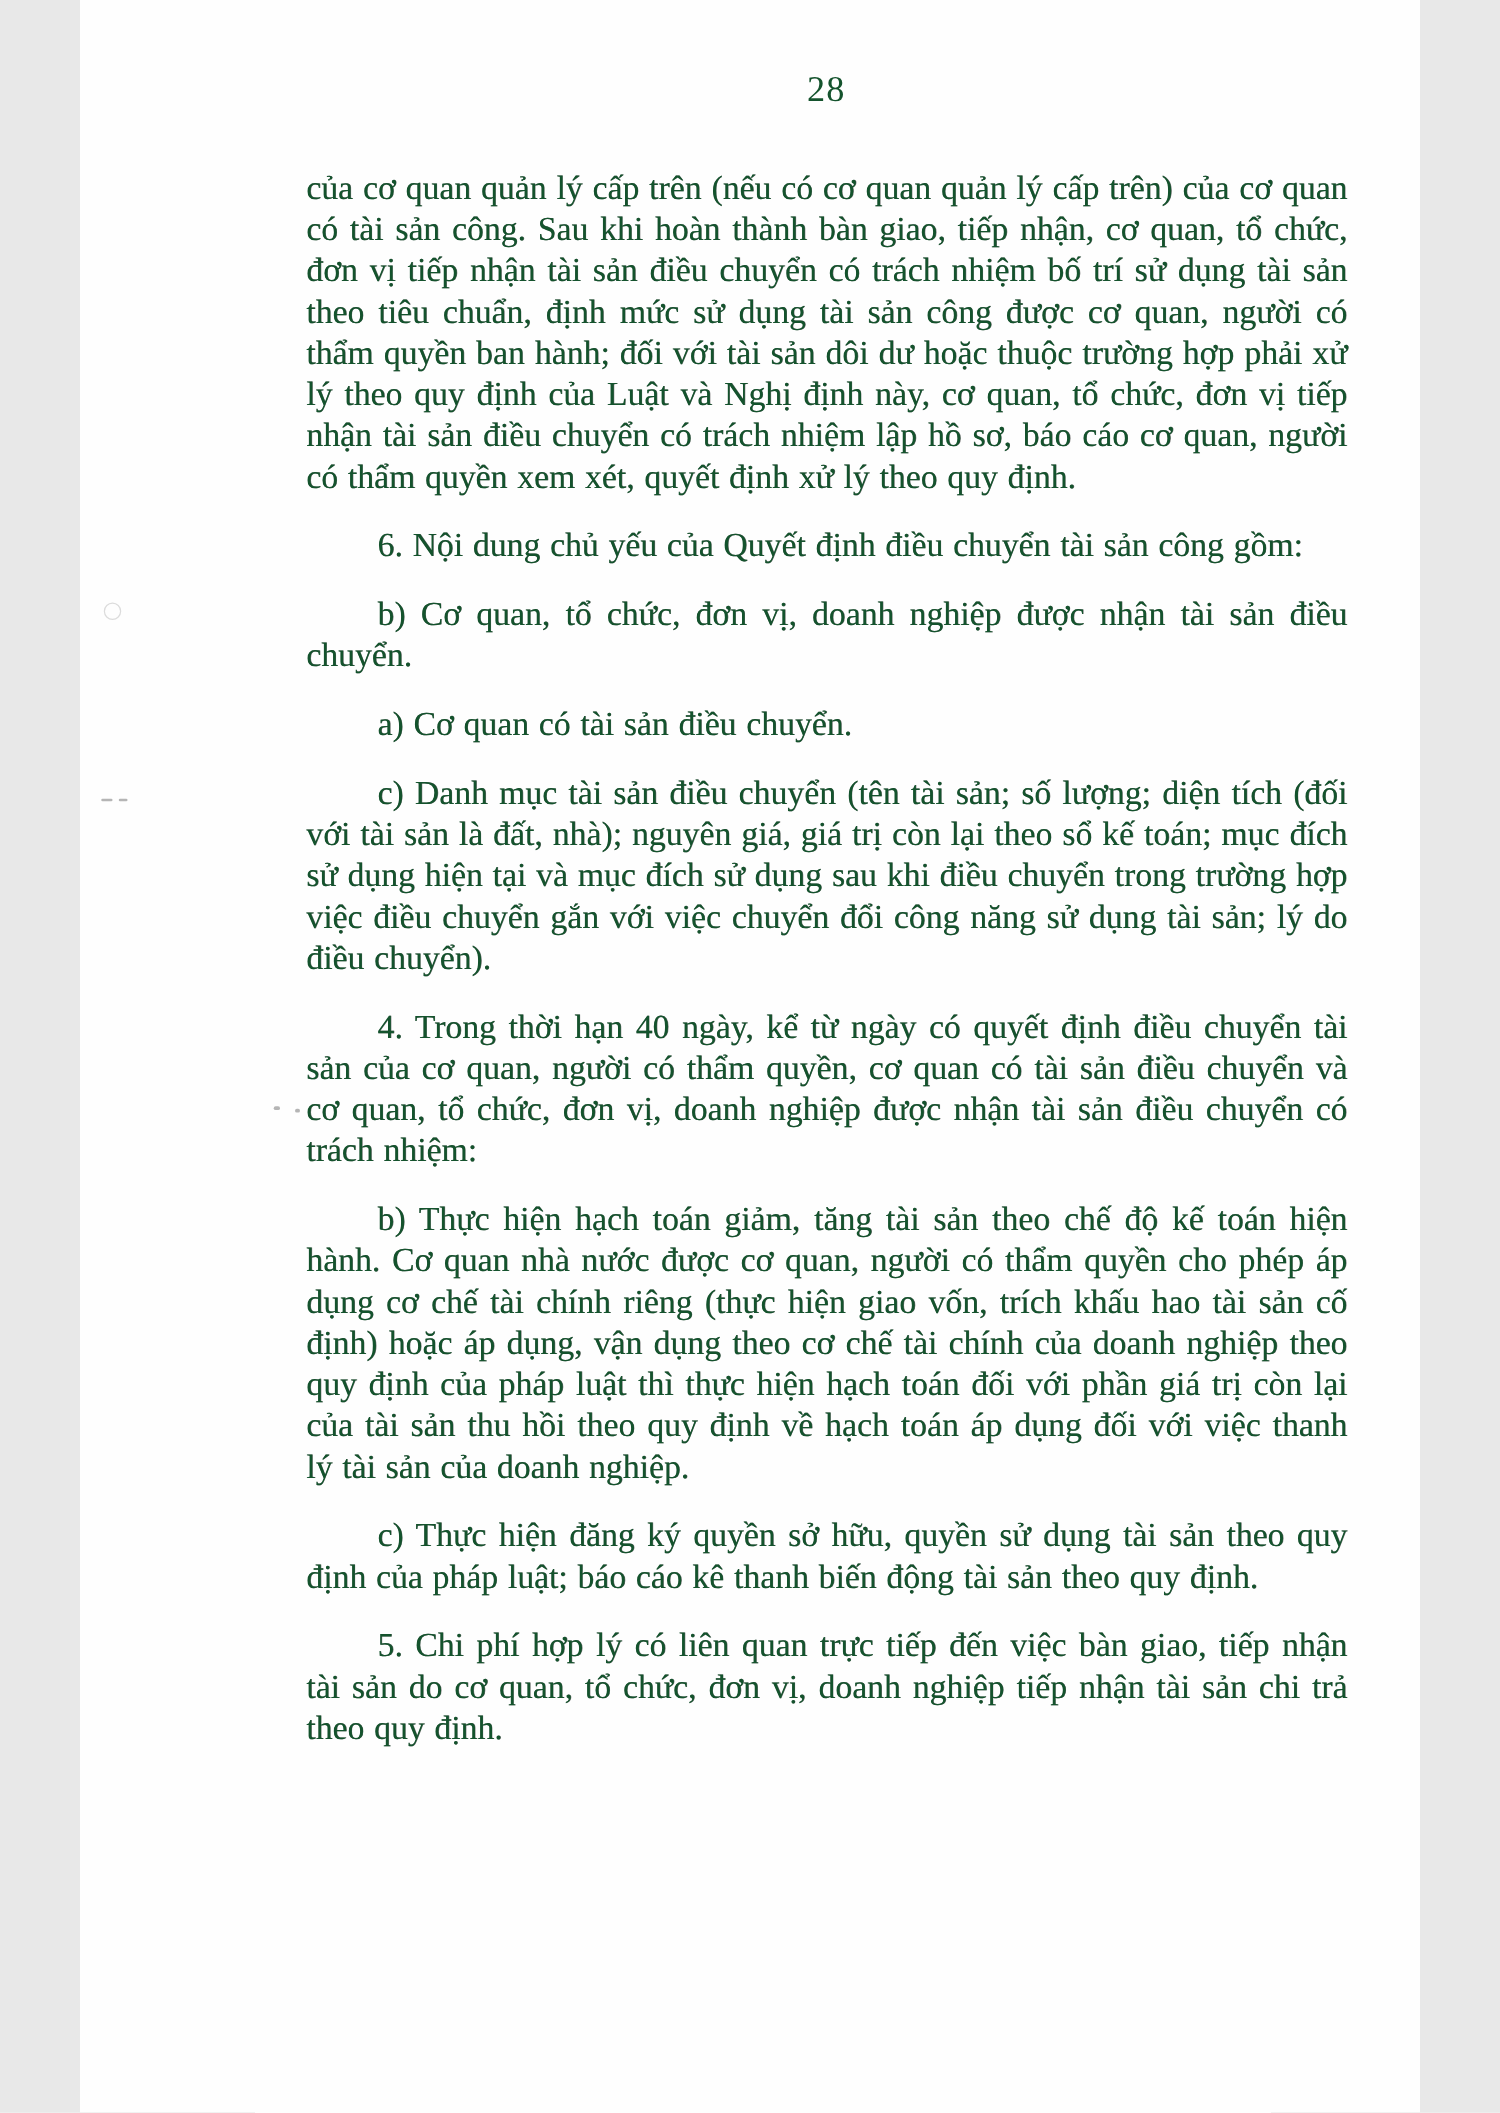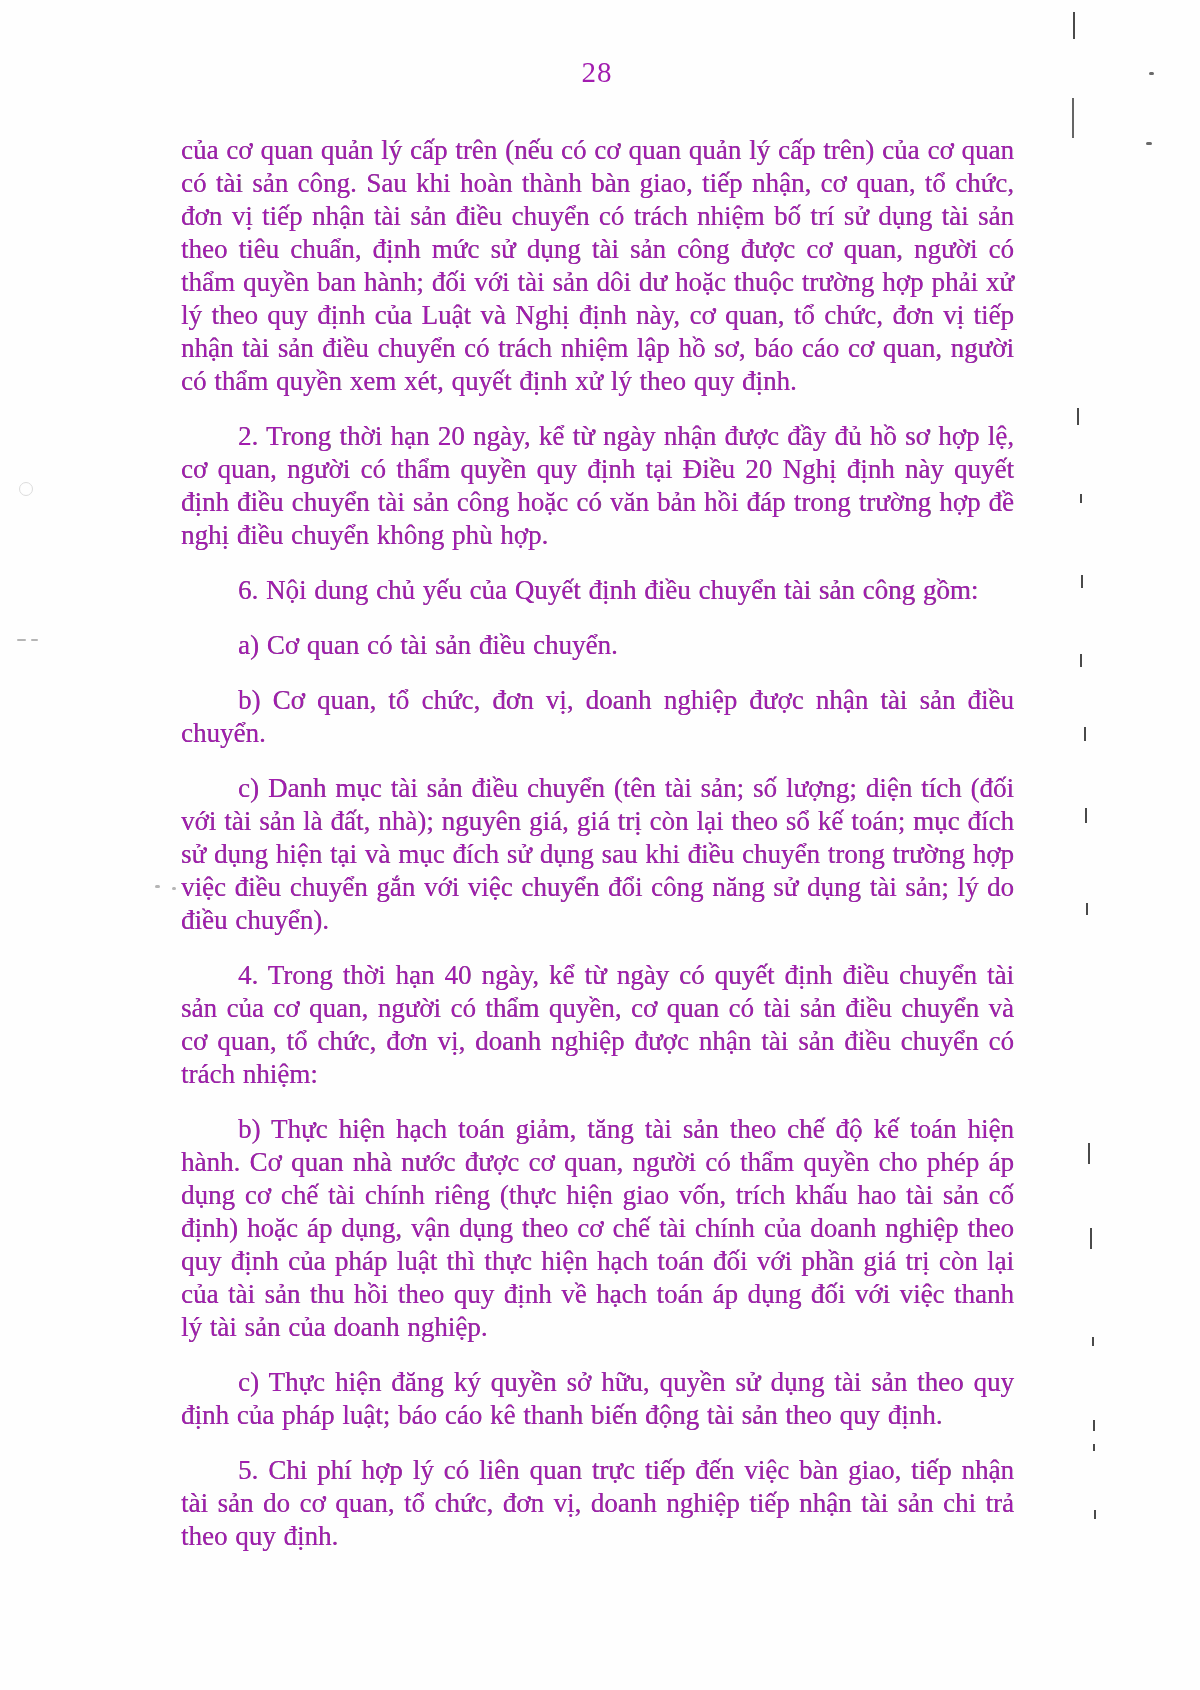--- a/index.html
+++ b/index.html
@@ -2,26 +2,26 @@
 <html lang="vi"><head>
 <meta charset="utf-8">
 <style>
   html, body {
     margin: 0;
     padding: 0;
     background: #e8e8e8;
   }
   .page {
     position: relative;
-    width: 1200px;
+    width: 1072px;
     height: 1690px;
     margin: 0 auto;
     background: #fefefe;
     overflow: hidden;
-    color: #a21caf;
+    color: #14532d;
     font-family: "Liberation Serif", "DejaVu Serif", serif;
   }
   .page-number {
     position: absolute;
     top: 56px;
     left: 181px;
     width: 832px;
     text-align: center;
     font-size: 29px;
     letter-spacing: 1px;
@@ -60,24 +60,23 @@
 </style>
 </head>
 <body>
 
 <div class="page">
 
   <div class="page-number">28</div>
 
   <div class="doc-body">
     <p class="para noindent">của cơ quan quản lý cấp trên (nếu có cơ quan quản lý cấp trên) của cơ quan có tài sản công. Sau khi hoàn thành bàn giao, tiếp nhận, cơ quan, tổ chức, đơn vị tiếp nhận tài sản điều chuyển có trách nhiệm bố trí sử dụng tài sản theo tiêu chuẩn, định mức sử dụng tài sản công được cơ quan, người có thẩm quyền ban hành; đối với tài sản dôi dư hoặc thuộc trường hợp phải xử lý theo quy định của Luật và Nghị định này, cơ quan, tổ chức, đơn vị tiếp nhận tài sản điều chuyển có trách nhiệm lập hồ sơ, báo cáo cơ quan, người có thẩm quyền xem xét, quyết định xử lý theo quy định.</p>
-    <p class="para">2. Trong thời hạn 20 ngày, kể từ ngày nhận được đầy đủ hồ sơ hợp lệ, cơ quan, người có thẩm quyền quy định tại Điều 20 Nghị định này quyết định điều chuyển tài sản công hoặc có văn bản hồi đáp trong trường hợp đề nghị điều chuyển không phù hợp.</p>
     <p class="para">6. Nội dung chủ yếu của Quyết định điều chuyển tài sản công gồm:</p>
+    <p class="para">b) Cơ quan, tổ chức, đơn vị, doanh nghiệp được nhận tài sản điều chuyển.</p>
     <p class="para">a) Cơ quan có tài sản điều chuyển.</p>
-    <p class="para">b) Cơ quan, tổ chức, đơn vị, doanh nghiệp được nhận tài sản điều chuyển.</p>
     <p class="para">c) Danh mục tài sản điều chuyển (tên tài sản; số lượng; diện tích (đối với tài sản là đất, nhà); nguyên giá, giá trị còn lại theo sổ kế toán; mục đích sử dụng hiện tại và mục đích sử dụng sau khi điều chuyển trong trường hợp việc điều chuyển gắn với việc chuyển đổi công năng sử dụng tài sản; lý do điều chuyển).</p>
     <p class="para">4. Trong thời hạn 40 ngày, kể từ ngày có quyết định điều chuyển tài sản của cơ quan, người có thẩm quyền, cơ quan có tài sản điều chuyển và cơ quan, tổ chức, đơn vị, doanh nghiệp được nhận tài sản điều chuyển có trách nhiệm:</p>
     <p class="para">b) Thực hiện hạch toán giảm, tăng tài sản theo chế độ kế toán hiện hành. Cơ quan nhà nước được cơ quan, người có thẩm quyền cho phép áp dụng cơ chế tài chính riêng (thực hiện giao vốn, trích khấu hao tài sản cố định) hoặc áp dụng, vận dụng theo cơ chế tài chính của doanh nghiệp theo quy định của pháp luật thì thực hiện hạch toán đối với phần giá trị còn lại của tài sản thu hồi theo quy định về hạch toán áp dụng đối với việc thanh lý tài sản của doanh nghiệp.</p>
     <p class="para">c) Thực hiện đăng ký quyền sở hữu, quyền sử dụng tài sản theo quy định của pháp luật; báo cáo kê thanh biến động tài sản theo quy định.</p>
     <p class="para">5. Chi phí hợp lý có liên quan trực tiếp đến việc bàn giao, tiếp nhận tài sản do cơ quan, tổ chức, đơn vị, doanh nghiệp tiếp nhận tài sản chi trả theo quy định.</p>
   </div>
 
   <div class="artifact vline" style="left:1073px; top:12px;  height:27px;"></div>
   <div class="artifact vline" style="left:1072px; top:98px;  height:40px; opacity:.85;"></div>
   <div class="artifact dot" style="left:1149px; top:72px;  width:5px;"></div>

